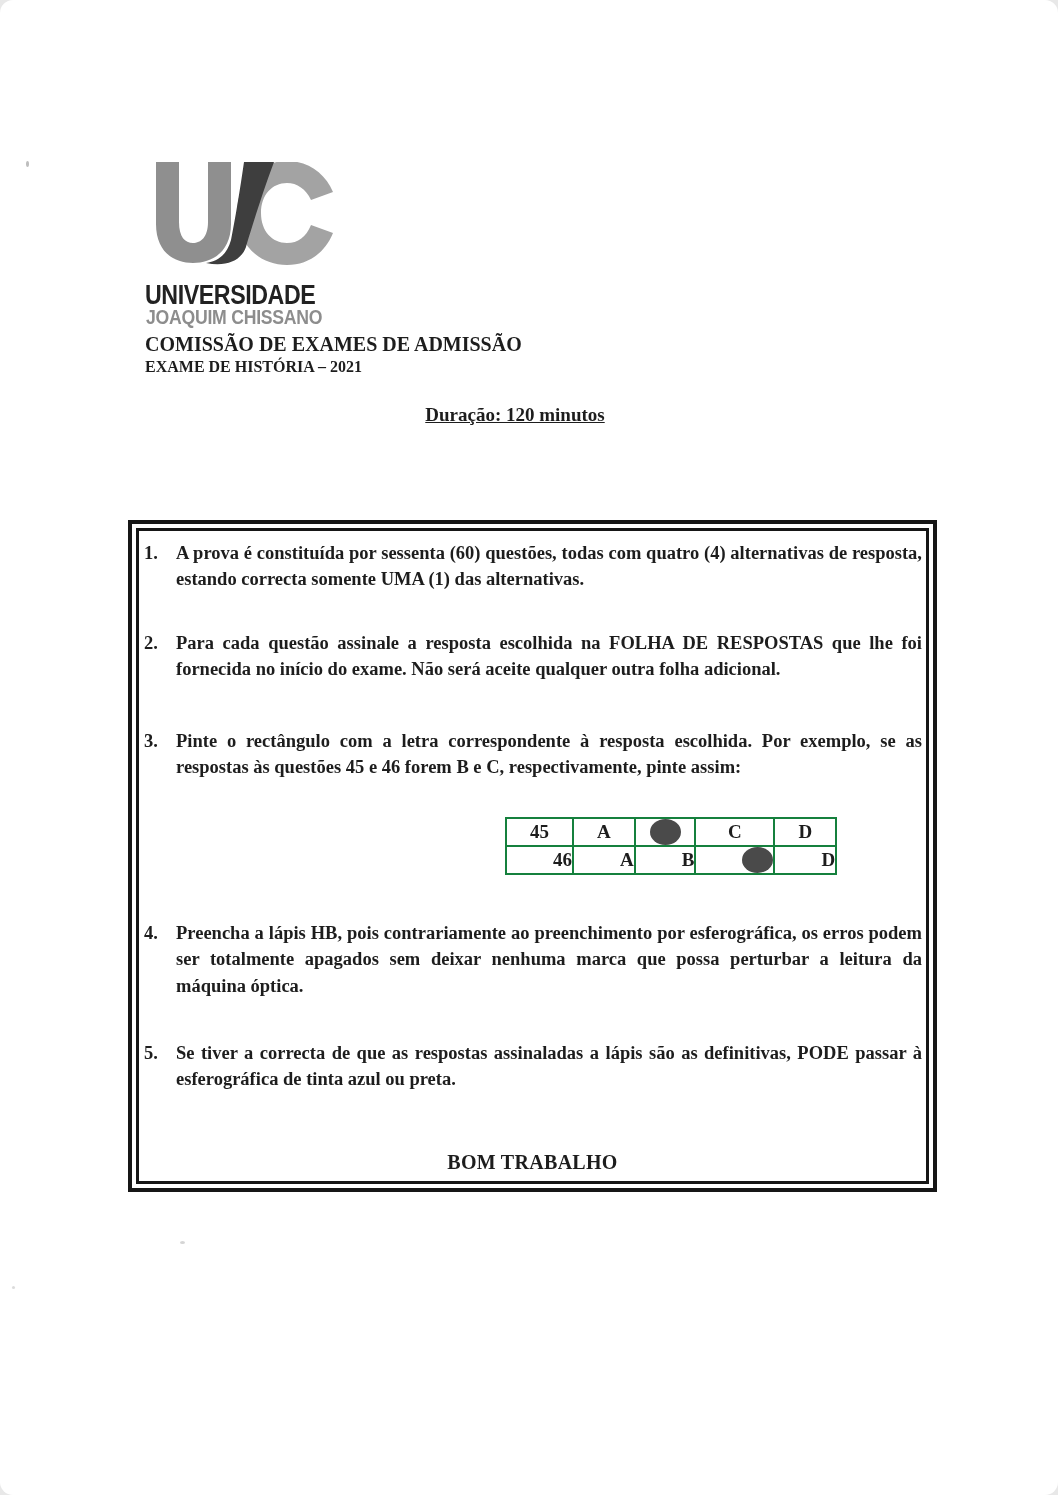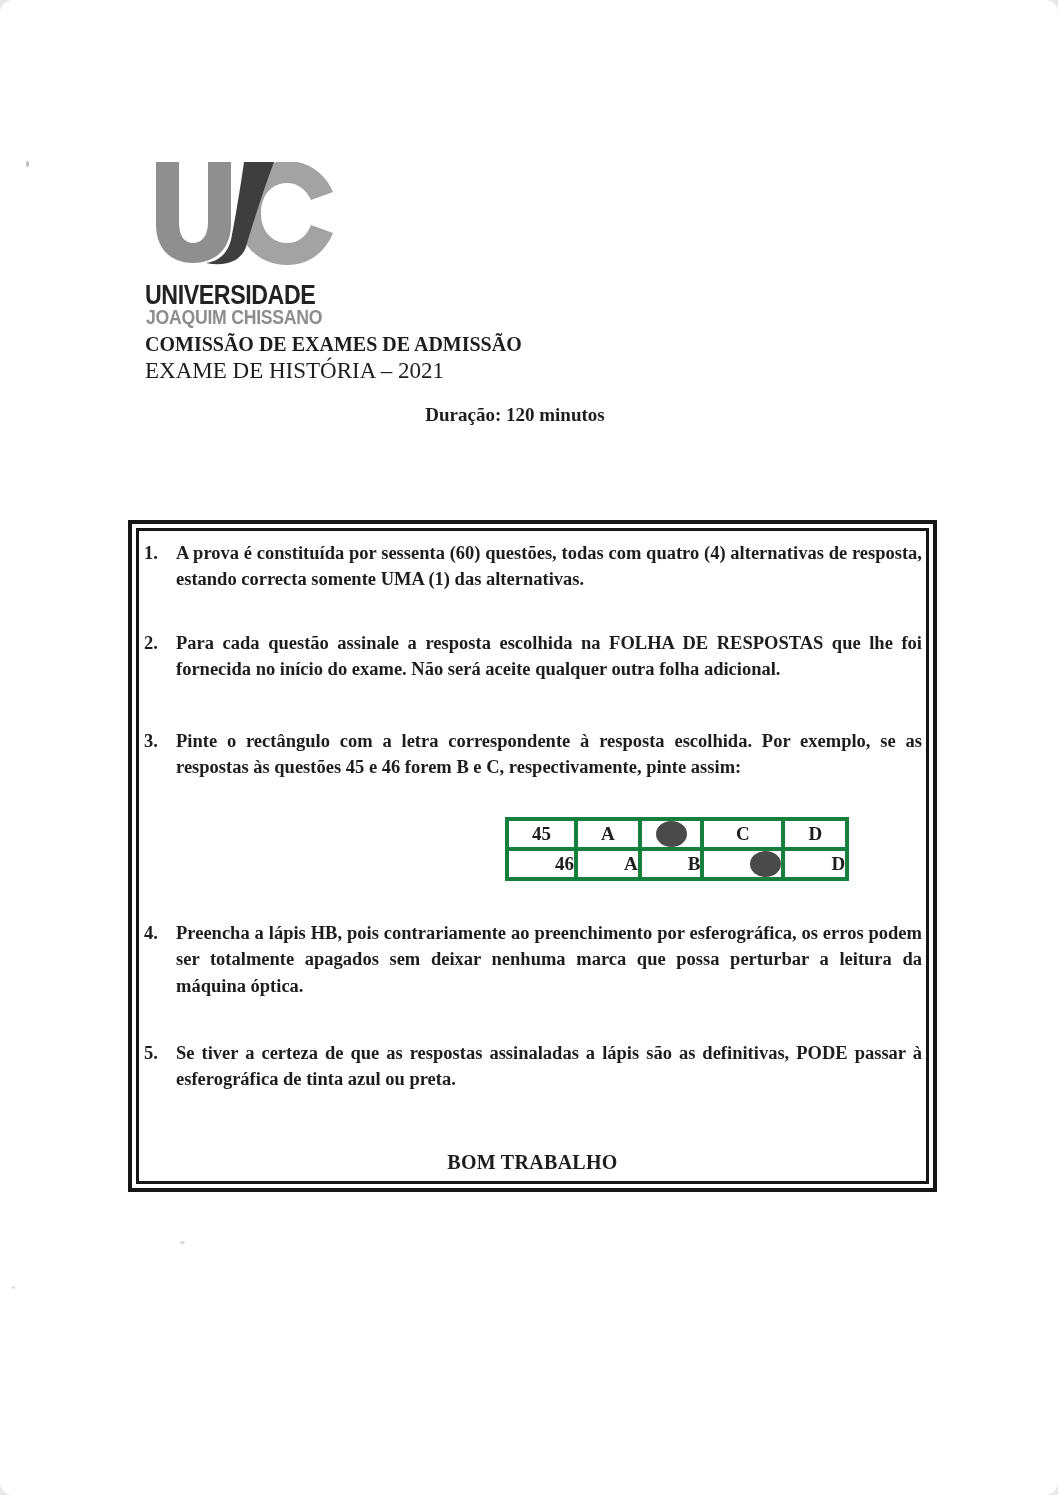--- a/index.html
+++ b/index.html
@@ -37,25 +37,25 @@
     transform: scaleX(0.84); transform-origin: left top;
     white-space: nowrap;
   }
 
   .commission-line {
     position: absolute; left: 145px; top: 333px;
     font-weight: bold; font-size: 20px; white-space: nowrap;
   }
   .exam-line {
     position: absolute; left: 145px; top: 358px;
-    font-weight: normal; font-size: 23px; white-space: nowrap;
+    font-weight: bold; font-size: 16px; white-space: nowrap;
   }
 
   .center-band { position: absolute; left: 0; width: 1030px; text-align: center; }
-  .duration-line { top: 404px; font-weight: bold; font-size: 19px; }
+  .duration-line { top: 404px; font-weight: bold; font-size: 19px; text-decoration: underline; }
   .leia-heading  { top: 472px; font-weight: bold; font-size: 20px; letter-spacing: 0.2px; }
 
   
   .box {
     position: absolute; left: 128px; top: 520px;
     width: 809px; height: 672px;
     border: 4px solid #161616;
     padding: 4px;
     background: #ffffff;
   }
@@ -79,21 +79,21 @@
   .i4 { top: 389px; }
   .i5 { top: 509px; }
 
   
   .ex-table {
     position: absolute; left: 366px; top: 286px;
     border-collapse: collapse;
     font-weight: bold; font-size: 19px;
   }
   .ex-table td {
-    border: 4px solid #15803d;
+    border: 2px solid #15803d;
     height: 27px; text-align: center; vertical-align: middle;
     padding: 0;
   }
   .ex-table td.qnum { width: 38px; }
   .ex-table td.opt  { width: 47px; }
   .ex-table tr + tr td { border-top-width: 1px; padding-left: 46px; }
   .dot {
     display: inline-block; width: 31px; height: 26px;
     border-radius: 50%; background: #4a4a4a; vertical-align: middle;
   }
@@ -168,21 +168,21 @@
       </tbody>
         </table>
 
       <div class="instr i4">
         <span class="num">4.</span>
         <span class="txt">Preencha a lápis HB, pois contrariamente ao preenchimento por esferográfica, os erros podem ser totalmente apagados sem deixar nenhuma marca que possa perturbar a leitura da máquina óptica.</span>
       </div>
 
       <div class="instr i5">
         <span class="num">5.</span>
-        <span class="txt">Se tiver a certeza de que as respostas assinaladas a lápis são as definitivas, PODE passar à esferográfica de tinta azul ou preta.</span>
+        <span class="txt">Se tiver a correcta de que as respostas assinaladas a lápis são as definitivas, PODE passar à esferográfica de tinta azul ou preta.</span>
       </div>
 
       <div class="footer-line">BOM TRABALHO</div>
     </div>
   </div>
 
   <div class="speck sp1"></div>
   <div class="speck sp2"></div>
   <div class="speck sp3"></div>
 

